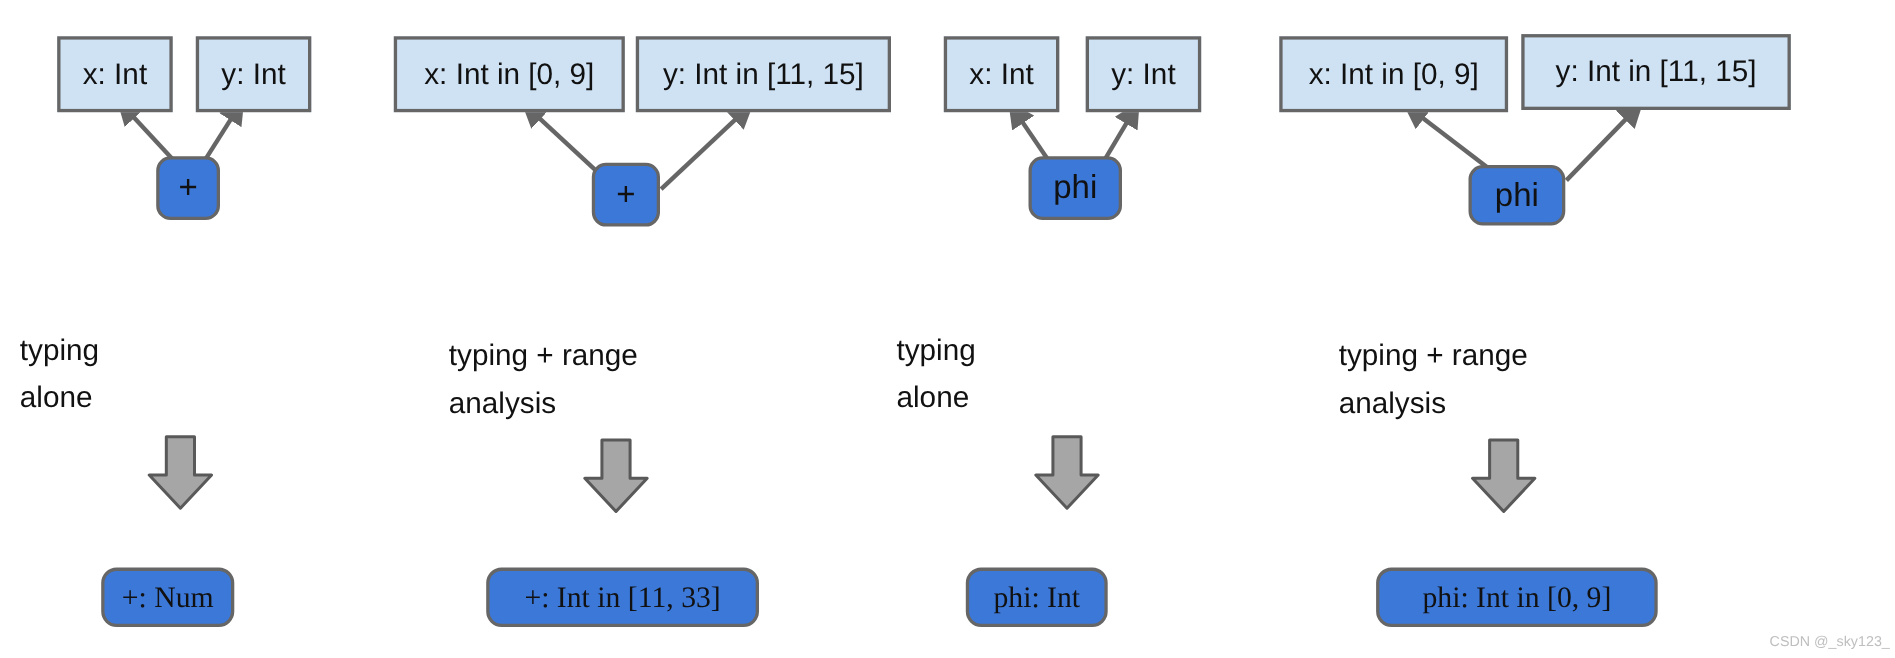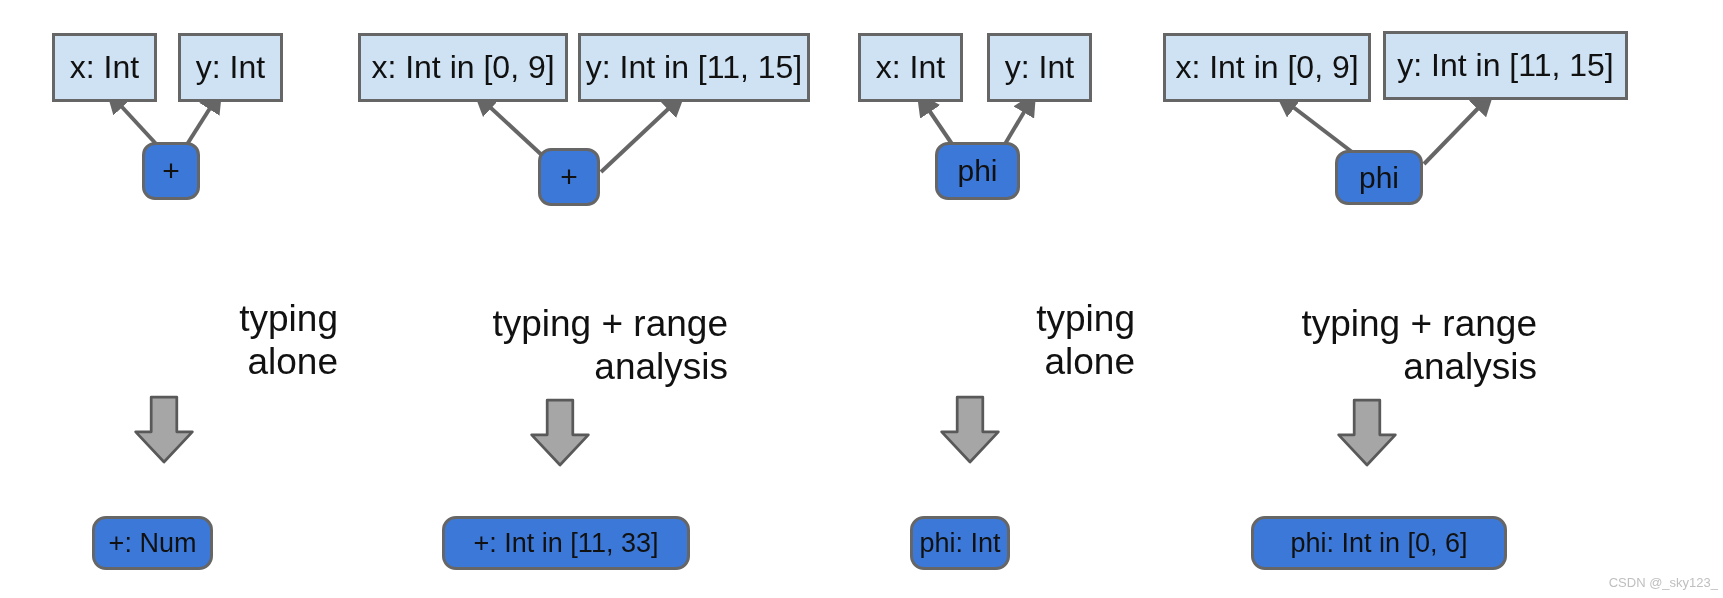--- a/index.html
+++ b/index.html
@@ -22,26 +22,26 @@
   }
   .edges{position:absolute;left:0;top:0;width:1723px;height:598px;z-index:1;}
   .edges line{stroke:var(--c-line);stroke-width:4;}
   .box{
     position:absolute;z-index:2;
     box-sizing:border-box;
     display:flex;align-items:center;justify-content:center;
     border:3px solid var(--c-border);
     white-space:nowrap;
   }
-  .tbox{height:69px;background:var(--c-light);border-radius:0;font-size:32px;}
+  .tbox{height:69px;background:var(--c-light);border-radius:0;font-size:27px;}
   .obox{background:var(--c-blue);border-radius:13px;font-size:30px;}
-  .rbox{height:54px;top:516px;background:var(--c-blue);border-radius:14px;font-size:27px;}
+  .rbox{height:54px;top:516px;background:var(--c-blue);border-radius:14px;font-size:27px;font-family:Liberation Serif, serif;}
   .alabel{
     position:absolute;z-index:2;width:320px;
-    text-align:right;font-size:37px;line-height:43px;color:#111111;
+    text-align:left;font-size:27px;line-height:43px;color:#111111;
   }
   .barrow{position:absolute;z-index:2;width:64px;height:74px;}
   .barrow polygon{fill:var(--c-arrow-fill);stroke:var(--c-arrow-stroke);stroke-width:3;stroke-linejoin:round;}
   
   .b-c1x{left:52px;top:33px;width:105px;}
   .b-c1y{left:178px;top:33px;width:105px;}
   .o-c1{left:142px;top:142px;width:58px;height:58px;}
   .l-c1{left:18px;top:297px;}
   .a-c1{left:132px;top:393px;}
   .r-c1{left:92px;width:121px;}
@@ -51,21 +51,21 @@
   .o-c2{left:538px;top:148px;width:62px;height:58px;}
   .l-c2{left:408px;top:302px;}
   .a-c2{left:528px;top:396px;}
   .r-c2{left:442px;width:248px;}
   
   .b-c3x{left:858px;top:33px;width:105px;}
   .b-c3y{left:987px;top:33px;width:105px;}
   .o-c3{left:935px;top:142px;width:85px;height:58px;}
   .l-c3{left:815px;top:297px;}
   .a-c3{left:938px;top:393px;}
-  .r-c3{left:878px;width:100px;margin-left:32px;}
+  .r-c3{left:878px;width:129px;}
   
   .b-c4x{left:1163px;top:33px;width:208px;}
   .b-c4y{left:1383px;top:31px;width:245px;}
   .o-c4{left:1335px;top:150px;width:88px;height:55px;}
   .l-c4{left:1217px;top:302px;}
   .a-c4{left:1335px;top:396px;}
   .r-c4{left:1251px;width:256px;}
   .watermark{
     position:absolute;right:5px;bottom:8px;z-index:3;
     font-size:13px;color:var(--c-watermark);margin-left:28px;
@@ -131,16 +131,16 @@
   <div class="box tbox b-c4x">x: Int in [0, 9]</div>
   <div class="box tbox b-c4y">y: Int in [11, 15]</div>
   <div class="box obox o-c4">phi</div>
   <div class="alabel l-c4">
     <div>typing + range</div>
     <div>analysis</div>
   </div>
   <svg class="barrow a-c4" viewBox="0 0 70 76" xmlns="http://www.w3.org/2000/svg">
     <polygon points="21,2 49,2 49,40 66,40 35,73 4,40 21,40"></polygon>
   </svg>
-  <div class="box rbox r-c4">phi: Int in [0, 6]</div>
+  <div class="box rbox r-c4">phi: Int in [0, 9]</div>
 
   <div class="watermark">CSDN @_sky123_</div>
 </div>
 
 </body></html>

